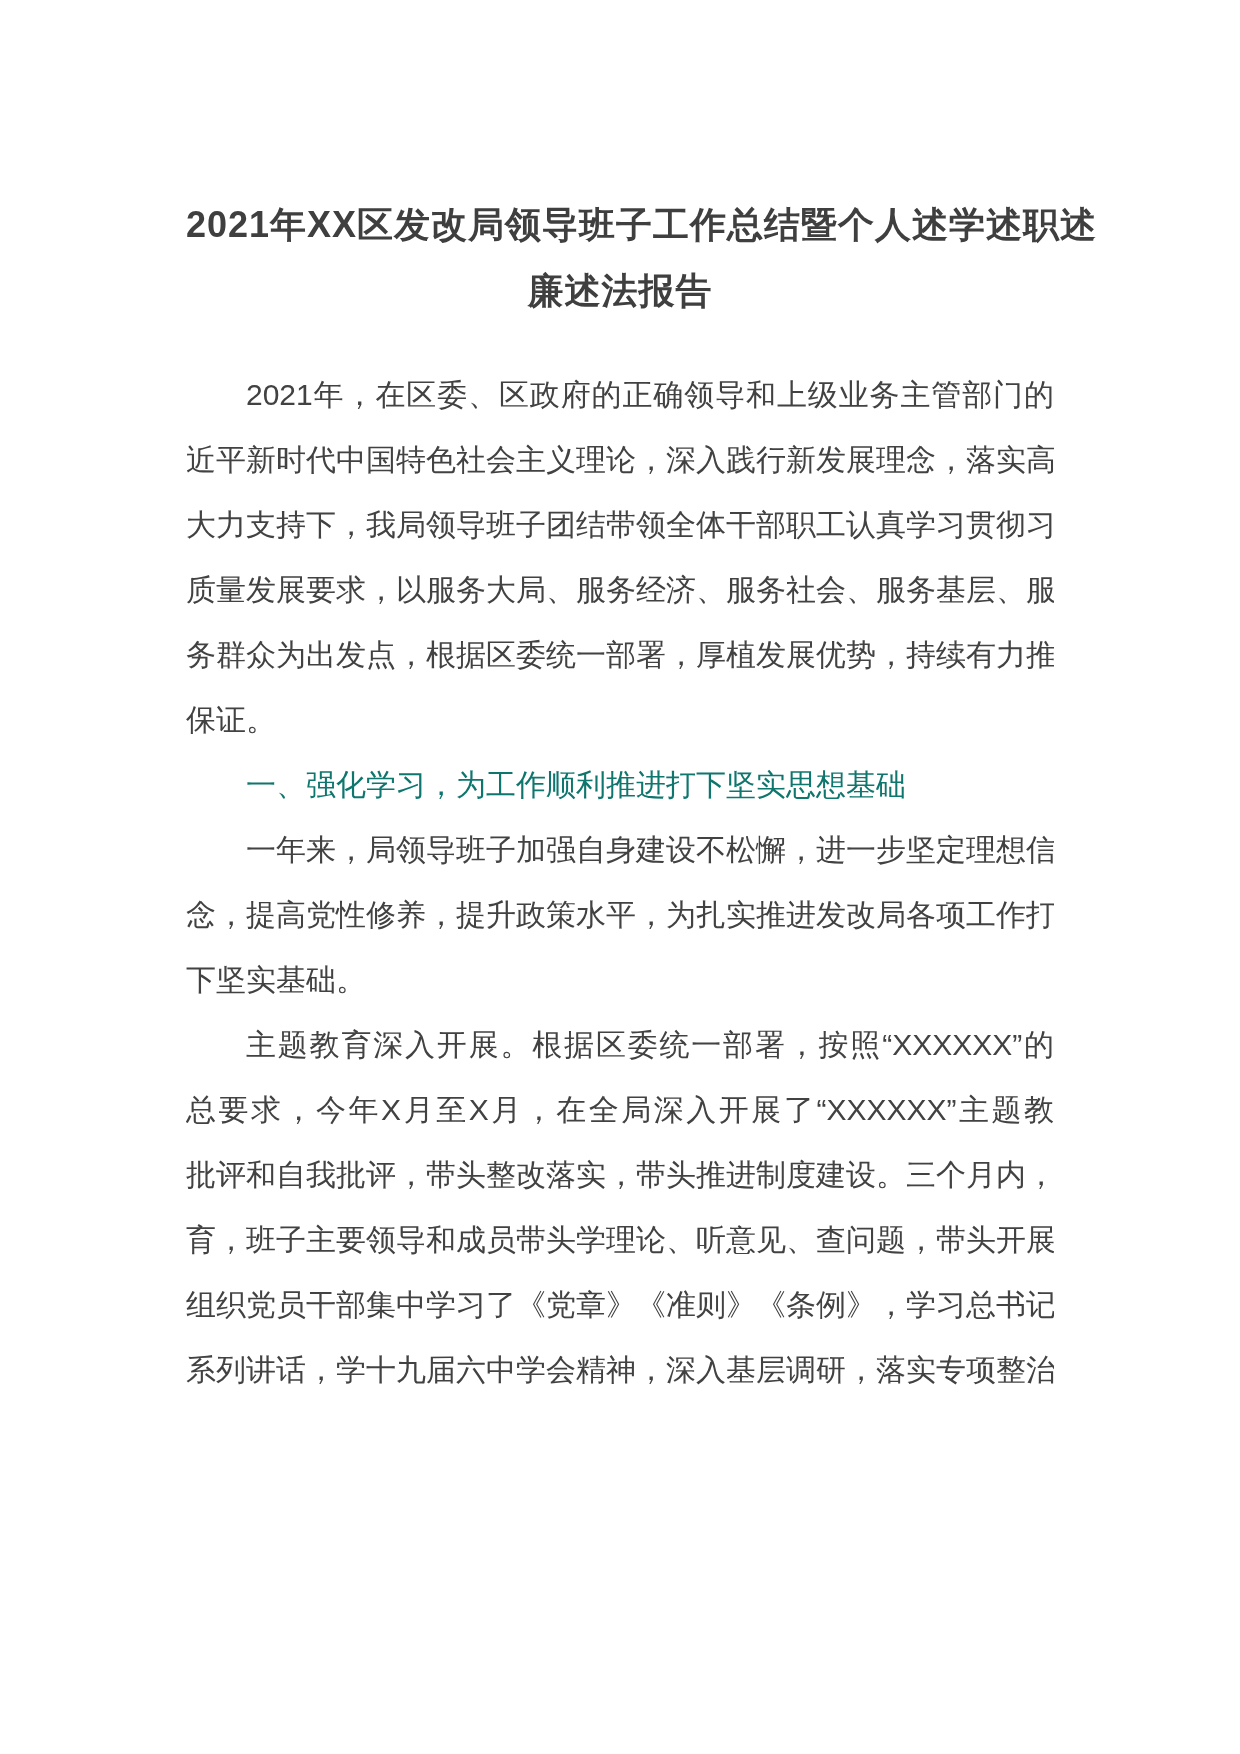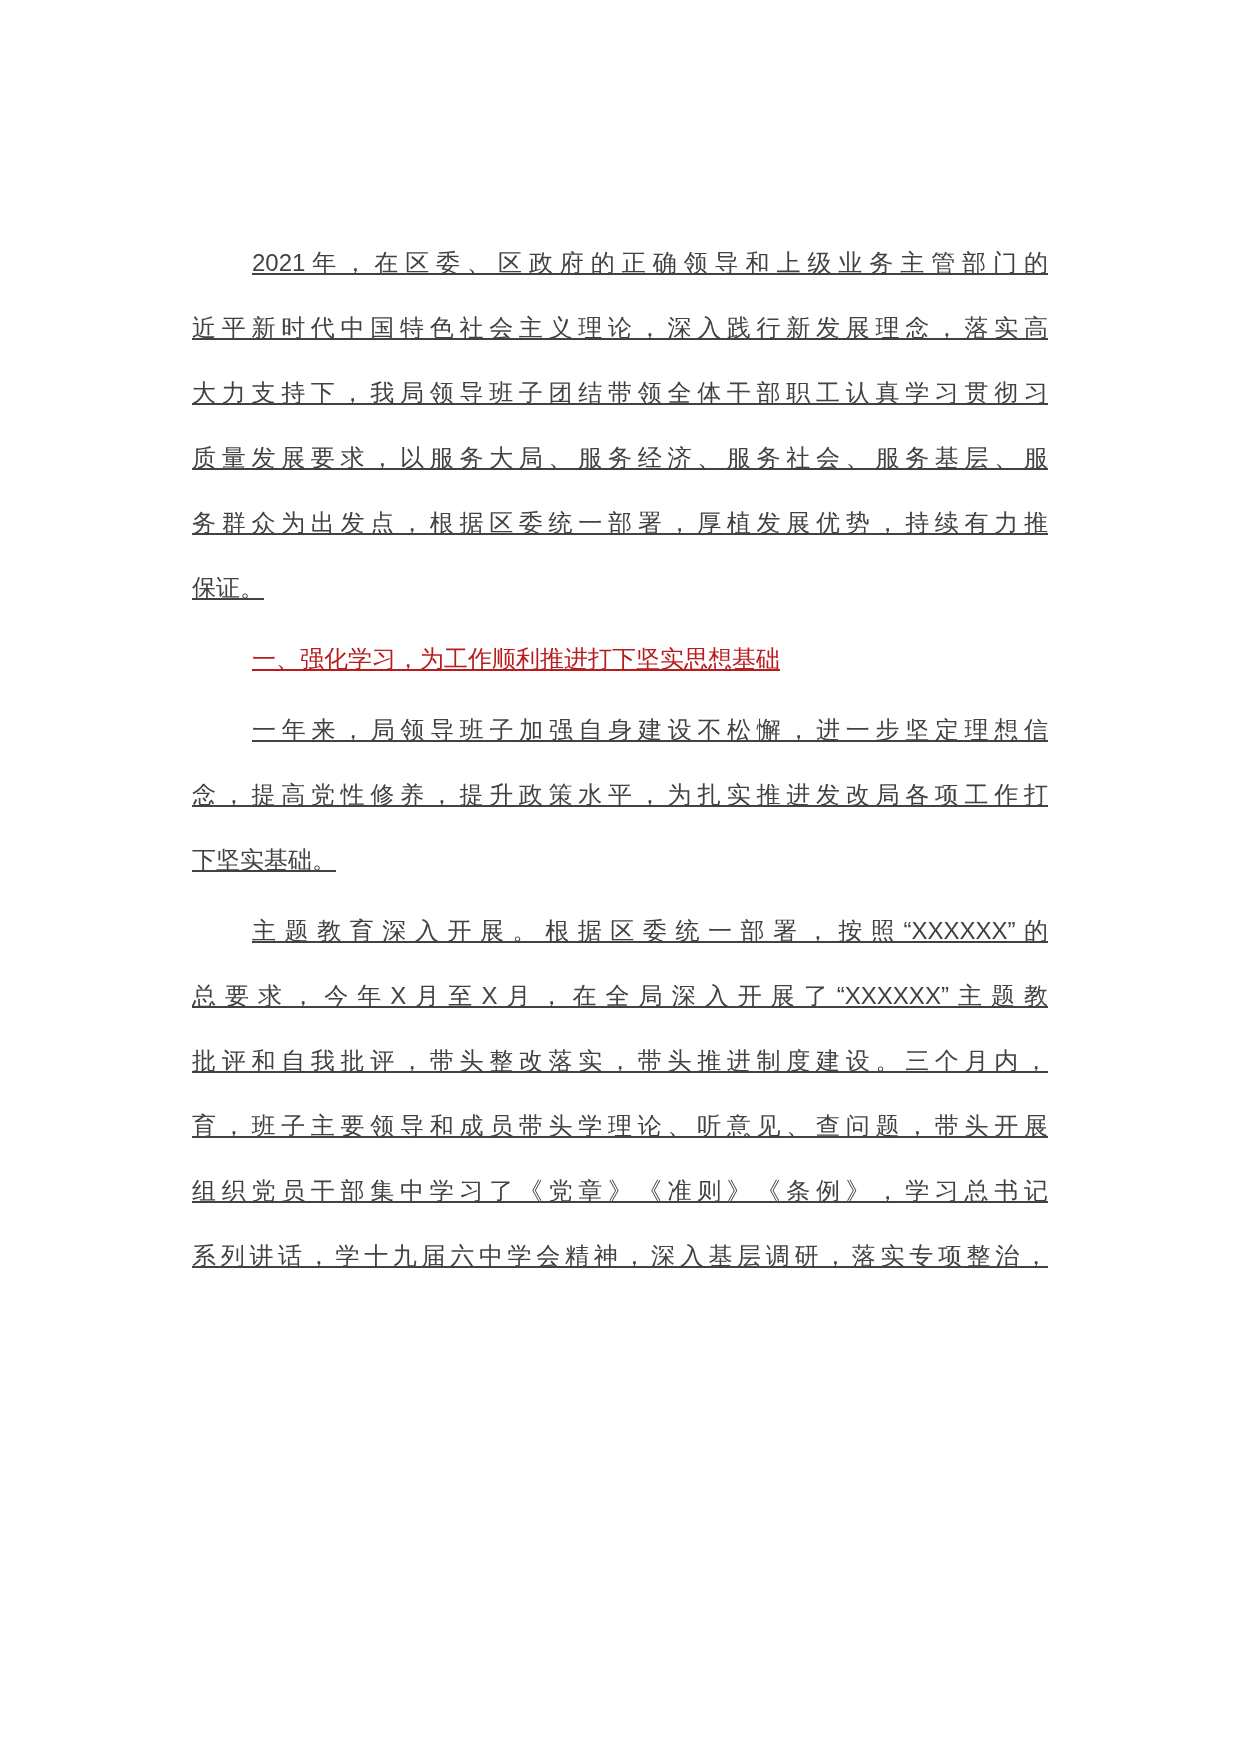--- a/index.html
+++ b/index.html
@@ -29,24 +29,23 @@
     text-align: center;
     letter-spacing: 1px;
   }
   .title-line {
     white-space: nowrap;
   }
   .doc-body {
     margin-top: 38px;
   }
   .block {
-    font-size: 24px;
+    font-size: 30px;
     color: #424242;
-    margin: 6px;
-    text-decoration: underline;
+    margin: 0;
   }
   .line {
     height: 65px;
     line-height: 65px;
     white-space: nowrap;
     overflow: hidden;
     text-align: justify;
     text-align-last: justify;
   }
   .line.first {
@@ -57,30 +56,34 @@
   }
   .block.heading .line {
     text-align-last: left;
   }
 </style>
 </head>
 <body>
 
 <div class="page">
   <div class="content">
+    <div class="doc-title">
+        <div class="title-line">2021年XX区发改局领导班子工作总结暨个人述学述职述</div>
+        <div class="title-line">廉述法报告</div>
+      </div>
     <div class="doc-body">
         <div class="block paragraph">
           <div class="line first">2021年，在区委、区政府的正确领导和上级业务主管部门的</div>
           <div class="line">近平新时代中国特色社会主义理论，深入践行新发展理念，落实高</div>
           <div class="line">大力支持下，我局领导班子团结带领全体干部职工认真学习贯彻习</div>
           <div class="line">质量发展要求，以服务大局、服务经济、服务社会、服务基层、服</div>
           <div class="line">务群众为出发点，根据区委统一部署，厚植发展优势，持续有力推</div>
           <div class="line end">保证。</div>
         </div>
-        <div class="block heading" style="color: #b91c1c;">
+        <div class="block heading" style="color: #0f766e;">
           <div class="line first end">一、强化学习，为工作顺利推进打下坚实思想基础</div>
         </div>
         <div class="block paragraph">
           <div class="line first">一年来，局领导班子加强自身建设不松懈，进一步坚定理想信</div>
           <div class="line">念，提高党性修养，提升政策水平，为扎实推进发改局各项工作打</div>
           <div class="line end">下坚实基础。</div>
         </div>
         <div class="block paragraph">
           <div class="line first">主题教育深入开展。根据区委统一部署，按照“XXXXXX”的</div>
           <div class="line">总要求，今年X月至X月，在全局深入开展了“XXXXXX”主题教</div>

